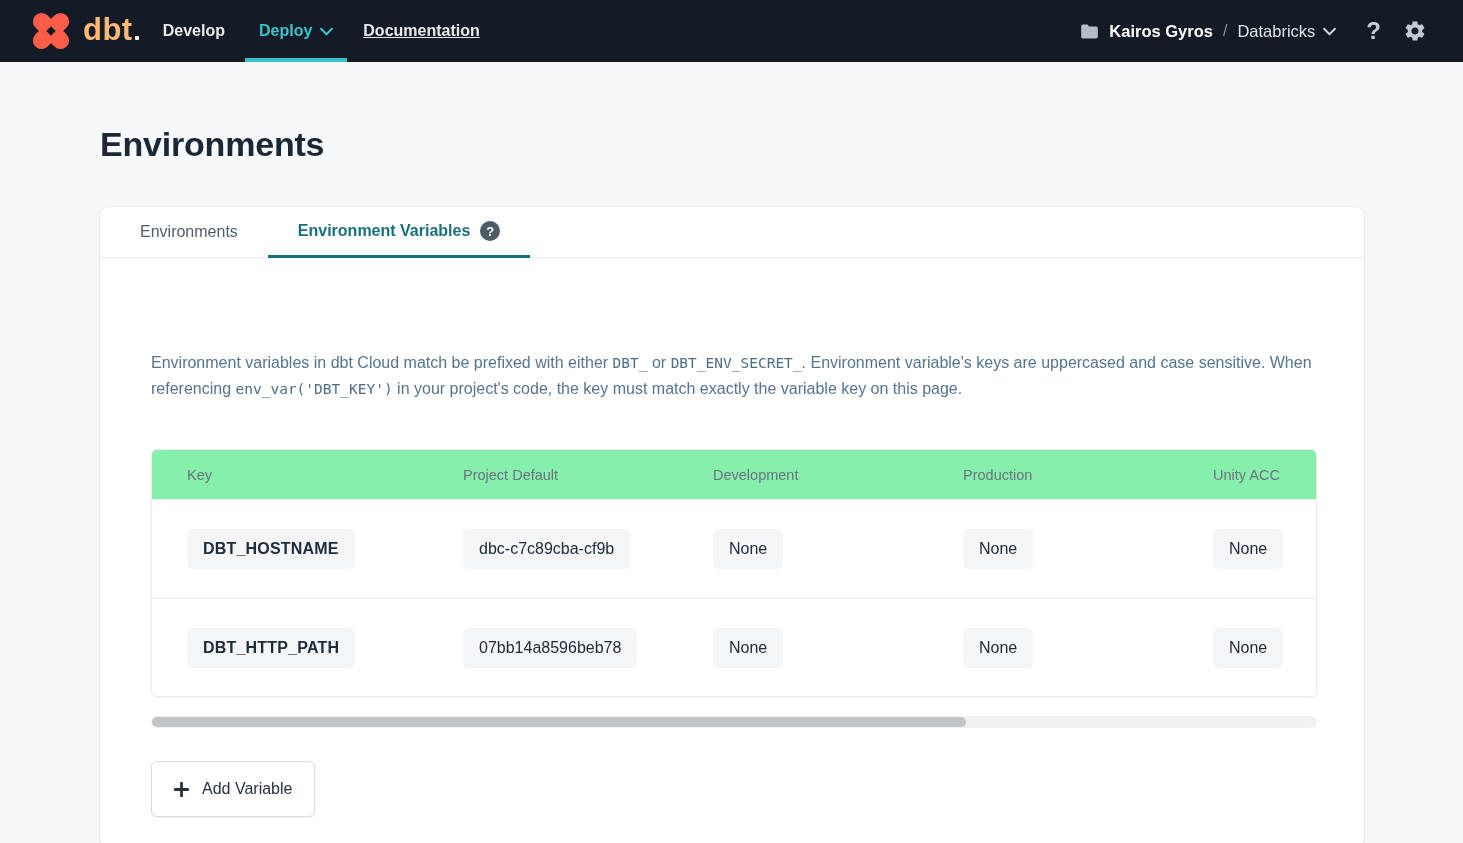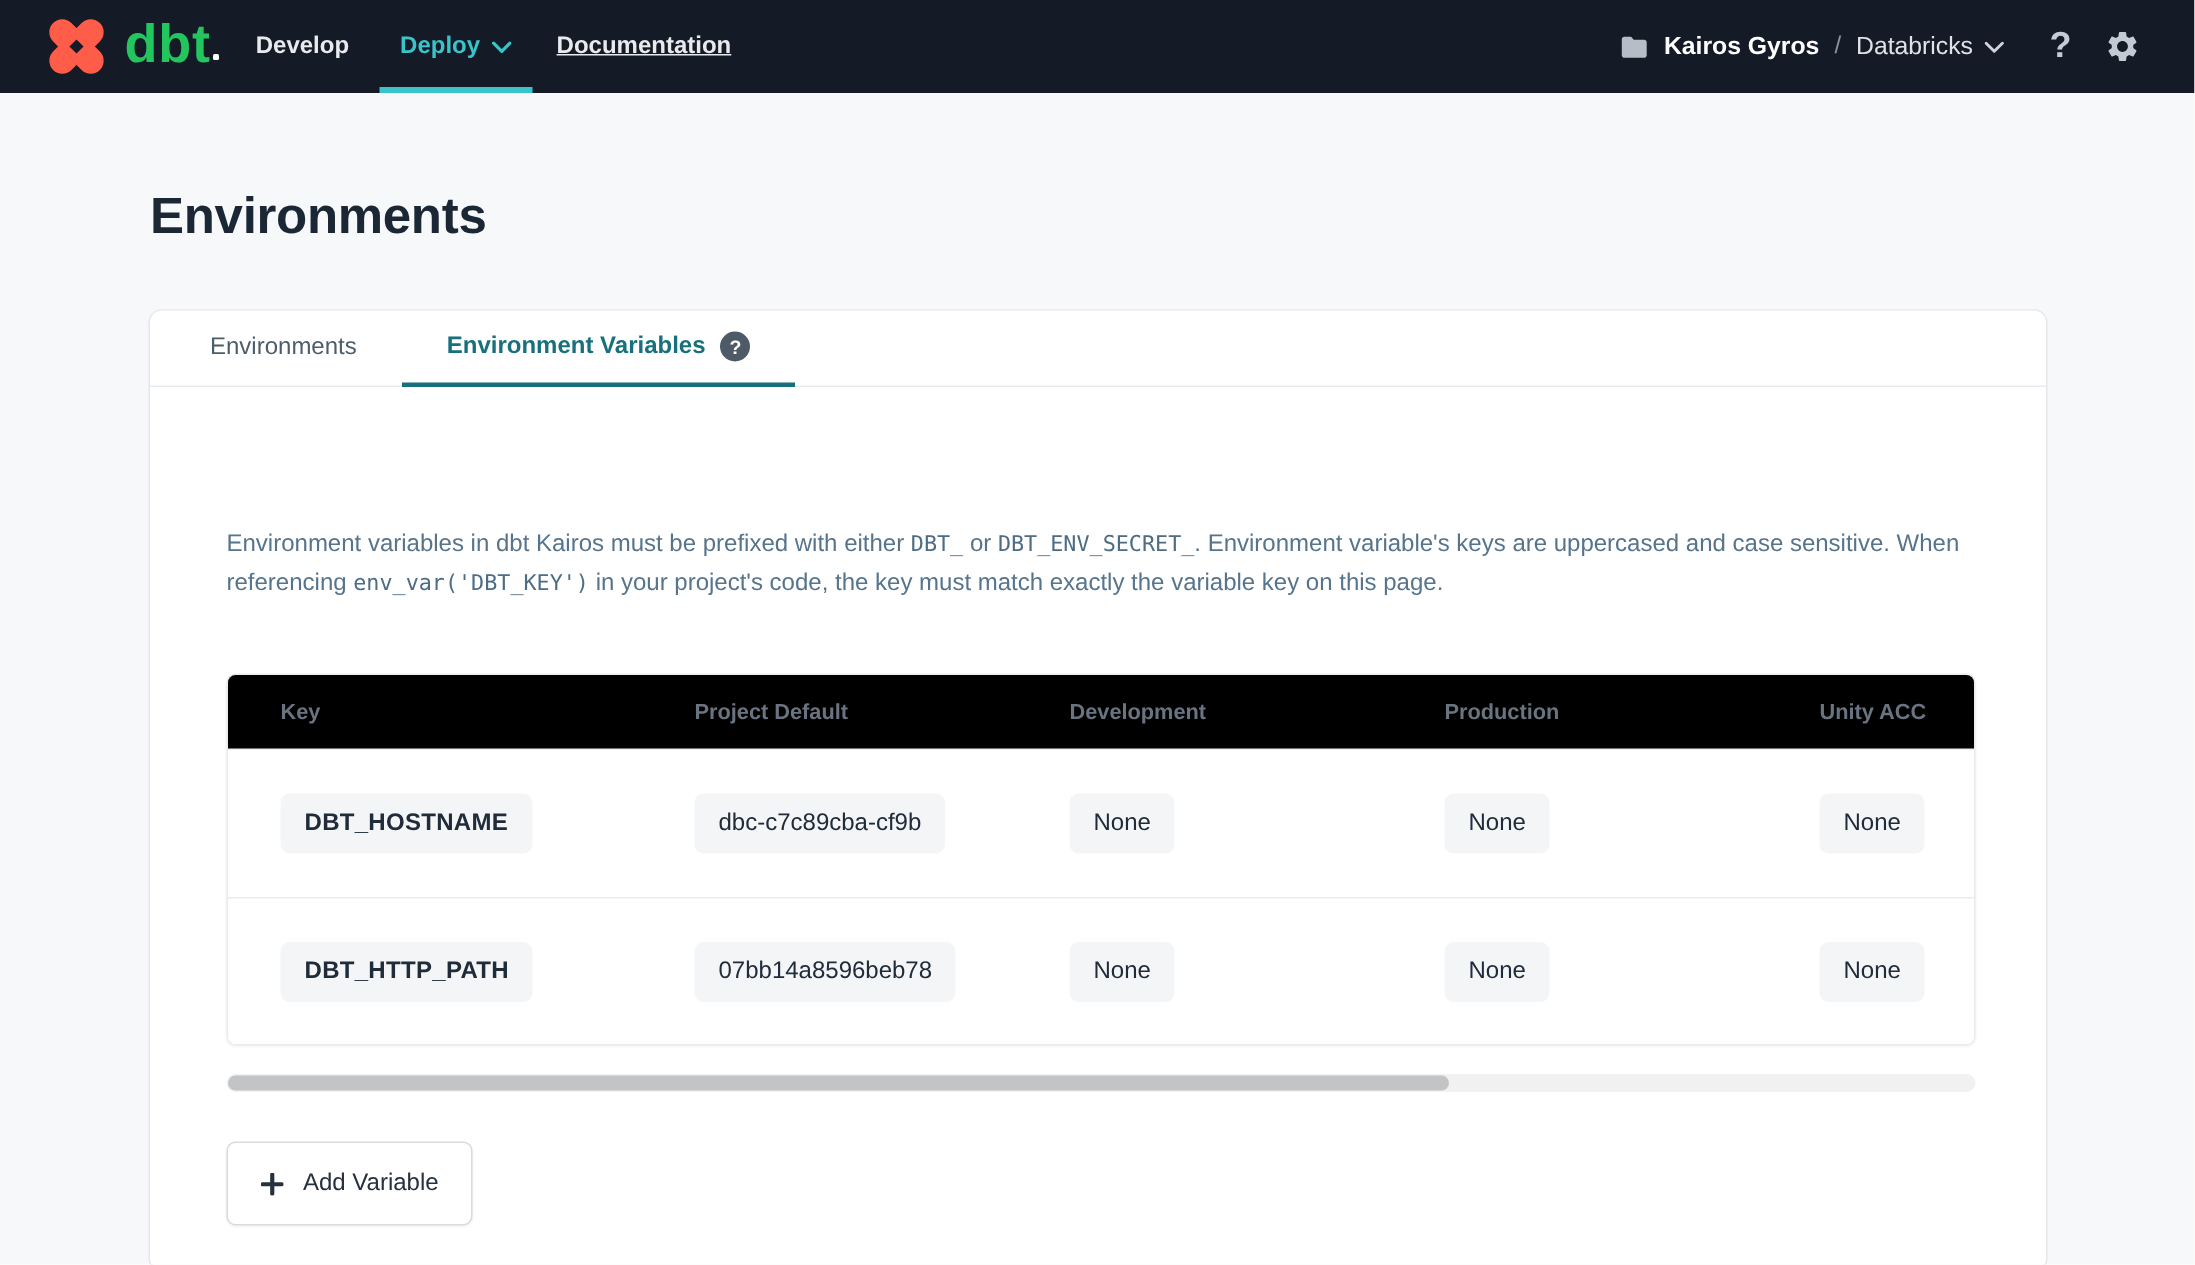--- a/index.html
+++ b/index.html
@@ -14,21 +14,21 @@
 
   
   .navbar {
     height: 62px; background: #141a26;
     display: flex; align-items: center;
     padding: 0 36px 0 28px;
   }
   .logo-group { display: flex; align-items: center; }
   .logo-mark-svg { display: block; }
   .logo-text {
-    color: #22c55e; font-size: 36px; font-weight: bold;
+    color: #fdba74; font-size: 31px; font-weight: bold;
     margin-left: 9px; letter-spacing: 0.5px; line-height: 1;
     position: relative; top: -2px;
   }
   .logo-tm {
     width: 4px; height: 4px; background: #ffffff; border-radius: 1px;
     align-self: flex-end; margin: 0 0 14px 2px;
   }
   .nav-links { display: flex; align-items: stretch; height: 62px; margin-left: 24px; }
   .nav-item {
     display: flex; align-items: center;
@@ -110,23 +110,23 @@
     border: 1px solid #e9ebef; border-radius: 6px;
     box-shadow: 0 1px 2px rgba(16,24,40,0.05);
     overflow: hidden; background: #fff;
   }
   .thead, .trow {
     display: grid;
     grid-template-columns: 276px 250px 250px 250px 1fr;
     padding-left: 35px; align-items: center;
   }
   .thead {
-    height: 50px; background: #000000;
+    height: 50px; background: #86efac;
     border-bottom: 1px solid #eceef1;
-    color: #6a7480; font-size: 14.5px; font-weight: bold;
+    color: #6a7480; font-size: 14.5px; font-weight: normal;
   }
   .trow { height: 98px; background: #ffffff; }
   .trow + .trow { border-top: 1px solid #e9ebee; }
   .chip {
     display: inline-block; background: #f4f5f7; border-radius: 6px;
     padding: 11px 16px; font-size: 16px; color: #202c3a;
   }
   .chip.key { font-weight: bold; letter-spacing: 0.2px; text-align: center; }
 
   
@@ -215,21 +215,21 @@
     <div class="tab">
       <span>Environments</span>
     </div>
     <div class="tab active">
       <span>Environment Variables</span>
       <span class="help-badge">?</span>
     </div>
   </div>
 
   <div class="card-body">
-    <p class="desc"><span>Environment variables in dbt Kairos must be prefixed with either </span><code>DBT_</code><span> or </span><code>DBT_ENV_SECRET_</code><span>. Environment variable's keys are uppercased and case sensitive. When referencing </span><code>env_var('DBT_KEY')</code><span> in your project's code, the key must match exactly the variable key on this page.</span></p>
+    <p class="desc"><span>Environment variables in dbt Cloud match be prefixed with either </span><code>DBT_</code><span> or </span><code>DBT_ENV_SECRET_</code><span>. Environment variable's keys are uppercased and case sensitive. When referencing </span><code>env_var('DBT_KEY')</code><span> in your project's code, the key must match exactly the variable key on this page.</span></p>
 
     <div class="var-table">
       <div class="thead">
         <span>Key</span>
         <span>Project Default</span>
         <span>Development</span>
         <span>Production</span>
         <span>Unity ACC</span>
       </div>
 

